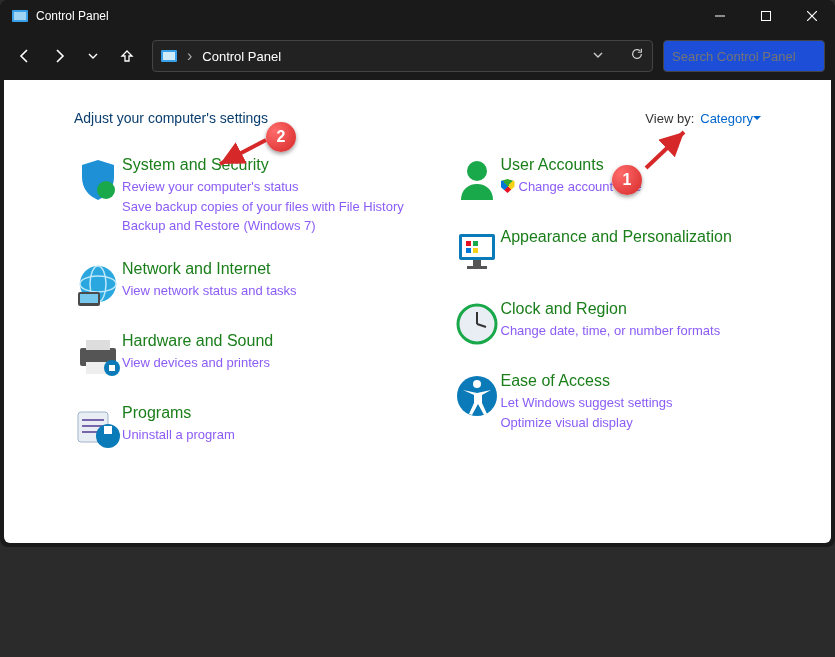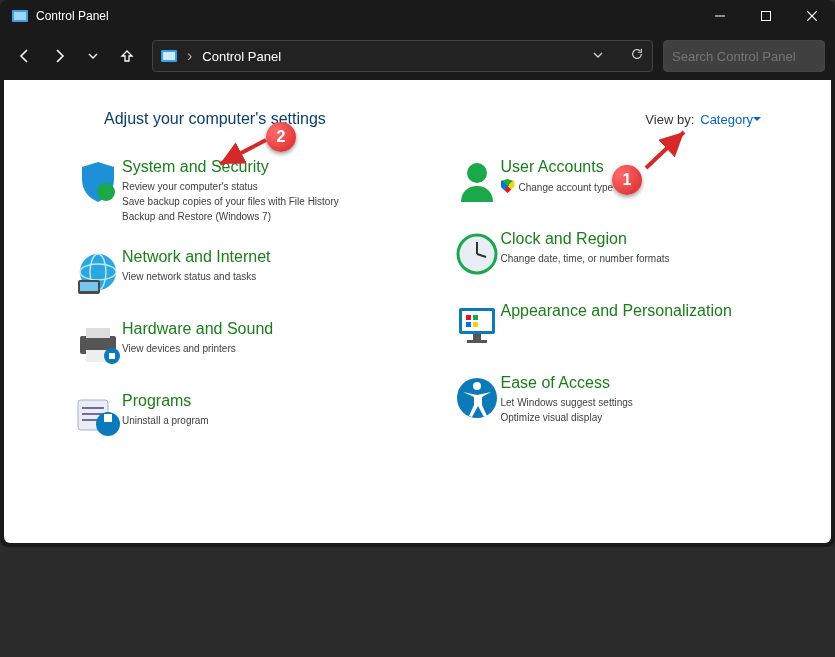--- a/index.html
+++ b/index.html
@@ -13,37 +13,37 @@
   .winbtn { width: 46px; height: 32px; display: flex; align-items: center; justify-content: center; color: #fff; }
 
   
   .navbar { height: 48px; background: #1a1a1a; display: flex; align-items: center; padding: 0 10px; gap: 4px; }
   .navbtn { width: 30px; height: 30px; display: flex; align-items: center; justify-content: center; color: #fff; border-radius: 4px; }
   .addressbox { flex: 1; height: 32px; background: #222; border: 1px solid #444; border-radius: 4px; display: flex; align-items: center; padding: 0 8px; gap: 8px; margin: 0 6px; }
   .addressbox .cp-icon { width: 16px; height: 16px; display: inline-flex; }
   .addressbox .sep { color: #aaa; margin: 0 2px; }
   .addressbox .crumb { color: #fff; font-size: 13px; }
   .addressbox .spacer { flex: 1; }
-  .searchbox { width: 162px; height: 32px; background: #404040; border: 1px solid #444; border-radius: 4px; display: flex; align-items: center; padding: 12px 8px; color: #888; font-size: 13px; }
+  .searchbox { width: 162px; height: 32px; background: #1d4ed8; border: 1px solid #444; border-radius: 4px; display: flex; align-items: center; padding: 12px 8px; color: #888; font-size: 13px; }
   .searchbox input { flex: 1; background: transparent; border: none; outline: none; color: #ddd; font-size: 13px; }
 
   
   .content { position: absolute; top: 80px; left: 4px; right: 4px; bottom: 4px; background: #fff; border-radius: 0 0 6px 6px; padding: 30px 40px 20px 70px; overflow: auto; }
   .heading-row { display: flex; align-items: center; margin-bottom: 30px; }
-  .heading { color: #0a3e6e; font-size: 16px; font-weight: 400; flex: 1; margin-left: 30px; }
+  .heading { color: #0a3e6e; font-size: 14px; font-weight: 400; flex: 1; }
   .viewby { font-size: 13px; color: #333; display: flex; align-items: center; gap: 6px; margin-right: 30px; }
   .viewby .catlink { color: #0066cc; cursor: pointer; display: flex; align-items: center; }
 
   .columns { display: flex; gap: 40px; }
   .col { flex: 1; min-width: 0; }
   .category { display: flex; margin-bottom: 24px; }
   .caticon { width: 48px; height: 48px; flex-shrink: 0; display: flex; align-items: flex-start; justify-content: center; }
   .catbody { flex: 1; }
   .cattitle { color: #1a7e1a; font-size: 16px; margin-bottom: 3px; cursor: pointer; }
-  .sublink { color: #404040; font-size: 10px; line-height: 1.5; cursor: pointer; display: block; }
+  .sublink { color: #8b5cf6; font-size: 13px; line-height: 1.5; cursor: pointer; display: block; }
   .sublink.shield::before { content: ""; display: inline-block; width: 14px; height: 14px; margin-right: 4px; vertical-align: -2px;
     background: conic-gradient(from 45deg, #f7d117 0 25%, #e81123 25% 50%, #0078d7 50% 75%, #31a831 75% 100%);
     clip-path: polygon(50% 0, 100% 15%, 100% 55%, 50% 100%, 0 55%, 0 15%);
   }
 
   
   .bubble { position: absolute; width: 30px; height: 30px; border-radius: 50%; background: radial-gradient(circle at 30% 30%, #ff6b6b, #d62828); color: #fff; font-weight: 700; font-size: 16px; display: flex; align-items: center; justify-content: center; box-shadow: 0 2px 4px rgba(0,0,0,.4); }
   .arrow { position: absolute; pointer-events: none; }
 
 </style>
@@ -214,46 +214,46 @@
           </div>
           <div class="catbody">
             <div class="cattitle">User Accounts</div>
             <span class="sublink shield">Change account type</span>
           </div>
         </div>
 
         <div class="category">
           <div class="caticon">
             <svg viewBox="0 0 48 48" width="48" height="48">
-                <circle cx="24" cy="24" r="19" fill="#e9eef4" stroke="#19a84a" stroke-width="3"></circle>
-                <line x1="24" y1="24" x2="24" y2="12" stroke="#333" stroke-width="2"></line>
-                <line x1="24" y1="24" x2="33" y2="27" stroke="#333" stroke-width="2"></line>
-              </svg>
-          </div>
-          <div class="catbody">
-            <div class="cattitle">Clock and Region</div>
-            <span class="sublink">Change date, time, or number formats</span>
-          </div>
-        </div>
-
-        <div class="category">
-          <div class="caticon">
-            <svg viewBox="0 0 48 48" width="48" height="48">
                 <rect x="6" y="6" width="36" height="26" rx="2" fill="#0a7bb8"></rect>
                 <rect x="9" y="9" width="30" height="20" fill="#fff"></rect>
                 <rect x="13" y="13" width="5" height="5" fill="#e81123"></rect>
                 <rect x="20" y="13" width="5" height="5" fill="#19a84a"></rect>
                 <rect x="13" y="20" width="5" height="5" fill="#0078d7"></rect>
                 <rect x="20" y="20" width="5" height="5" fill="#f7d117"></rect>
                 <rect x="20" y="32" width="8" height="6" fill="#555"></rect>
                 <rect x="14" y="38" width="20" height="3" fill="#555"></rect>
               </svg>
           </div>
           <div class="catbody">
             <div class="cattitle">Appearance and Personalization</div>
+          </div>
+        </div>
+
+        <div class="category">
+          <div class="caticon">
+            <svg viewBox="0 0 48 48" width="48" height="48">
+                <circle cx="24" cy="24" r="19" fill="#e9eef4" stroke="#19a84a" stroke-width="3"></circle>
+                <line x1="24" y1="24" x2="24" y2="12" stroke="#333" stroke-width="2"></line>
+                <line x1="24" y1="24" x2="33" y2="27" stroke="#333" stroke-width="2"></line>
+              </svg>
+          </div>
+          <div class="catbody">
+            <div class="cattitle">Clock and Region</div>
+            <span class="sublink">Change date, time, or number formats</span>
           </div>
         </div>
 
         <div class="category">
           <div class="caticon">
             <svg viewBox="0 0 48 48" width="48" height="48">
                 <circle cx="24" cy="24" r="20" fill="#0a7bb8"></circle>
                 <circle cx="24" cy="12" r="4" fill="#fff"></circle>
                 <path d="M10 18l14 3 14-3-9 5v8l5 11-3 1-6-11-6 11-3-1 5-11v-8z" fill="#fff"></path>
               </svg>

